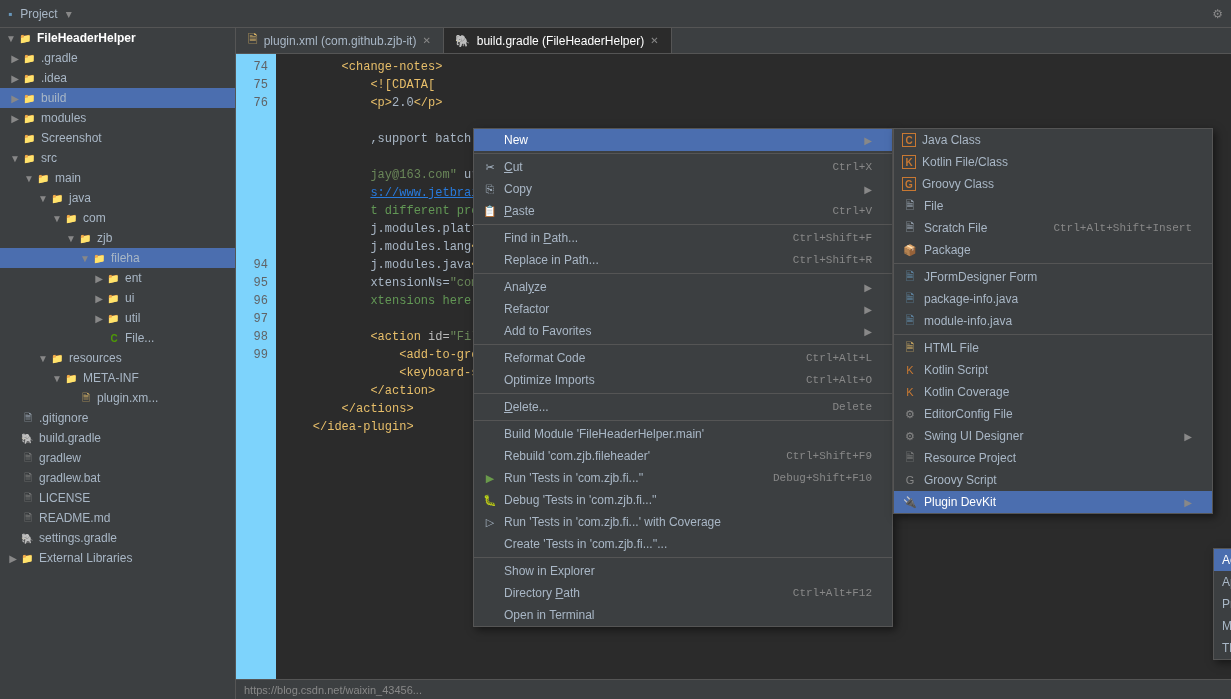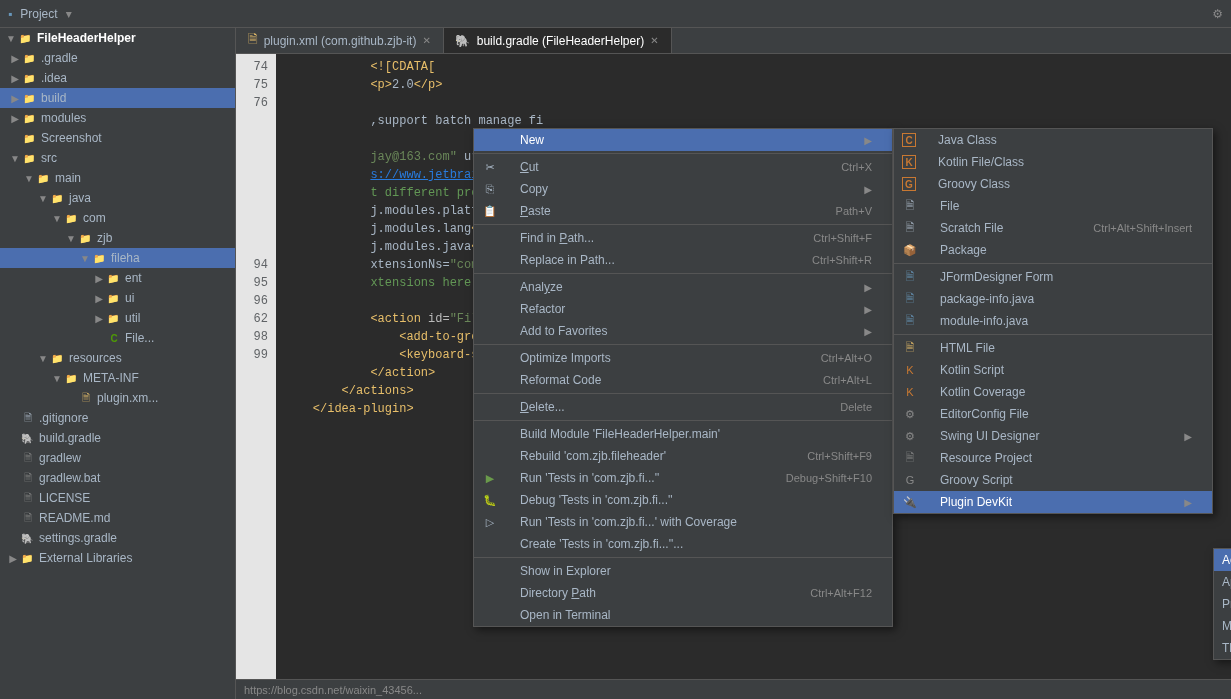--- a/index.html
+++ b/index.html
@@ -118,21 +118,21 @@
     }
 
     .editor-content {
       display: flex;
       height: calc(100% - 26px);
       font-family: 'Consolas', 'Courier New', monospace;
       font-size: 12px;
     }
 
     .line-numbers {
-      background: #e5e5e5;
+      background: #7dd3fc;
       color: #606366;
       padding: 4px 8px;
       text-align: right;
       min-width: 40px;
       user-select: none;
       line-height: 18px;
     }
 
     .code-content {
       flex: 1;
@@ -177,34 +177,35 @@
       justify-content: space-between;
       white-space: nowrap;
       color: #a9b7c6;
       gap: 8px;
     }
     .menu-item.selected { background: #4b6eaf; color: #fff; }
 
     .menu-item-left {
       display: flex;
       align-items: center;
-      gap: 22px;
+      gap: 6px;
     }
     .menu-icon {
       width: 16px;
       height: 16px;
       display: inline-flex;
       align-items: center;
       justify-content: center;
       font-size: 11px;
     }
     .menu-shortcut {
       color: #888;
       font-size: 11px;
       margin-left: auto;
+      font-family: Liberation Mono, monospace;
     }
     .menu-arrow {
       color: #888;
       font-size: 10px;
     }
 
     
     .ctx-main {
       left: 237px;
       top: 100px;
@@ -462,25 +463,26 @@
         <div>&nbsp;</div>
         <div>&nbsp;</div>
         <div>&nbsp;</div>
         <div>&nbsp;</div>
         <div>&nbsp;</div>
         <div>&nbsp;</div>
         <div>&nbsp;</div>
         <div>94</div>
         <div>95</div>
         <div>96</div>
-        <div>62</div>
+        <div>97</div>
         <div>98</div>
         <div>99</div>
       </div>
       <div class="code-content">
+        <span class="code-line">        <span class="xml-tag">&lt;change-notes&gt;</span></span>
         <span class="code-line">            <span class="xml-tag">&lt;![CDATA[</span></span>
         <span class="code-line">            <span class="xml-tag">&lt;p&gt;</span><span class="code-text">2.0</span><span class="xml-tag">&lt;/p&gt;</span></span>
         <span class="code-line">&nbsp;</span>
         <span class="code-line">            ,support batch manage fi</span>
         <span class="code-line">&nbsp;</span>
         <span class="code-line">            <span class="xml-val">jay@163.com"</span> <span class="code-text">url=</span><span class="url-link">"https://</span></span>
         <span class="code-line">            <span class="url-link">s://www.jetbrains.org/int</span></span>
         <span class="code-line">            <span class="xml-comment">t different products --&gt;</span></span>
         <span class="code-line">            <span class="code-text">j.modules.platform</span><span class="xml-tag">&lt;/depen</span></span>
         <span class="code-line">            <span class="code-text">j.modules.lang</span><span class="xml-tag">&lt;/depends&gt;</span></span>
@@ -525,21 +527,21 @@
             <span>Copy</span>
           </div>
           <span class="menu-arrow">▶</span>
         </div>
 
         <div class="menu-item">
           <div class="menu-item-left">
             <span class="menu-icon">📋</span>
             <span><span class="underline">P</span>aste</span>
           </div>
-          <span class="menu-shortcut">Path+V</span>
+          <span class="menu-shortcut">Ctrl+V</span>
         </div>
 
         <div class="menu-divider"></div>
 
 
         <div class="menu-item">
           <div class="menu-item-left">
             <span class="menu-icon"></span>
             <span>Find in <span class="underline">P</span>ath...</span>
           </div>
@@ -578,31 +580,31 @@
             <span>Add to Favorites</span>
           </div>
           <span class="menu-arrow">▶</span>
         </div>
 
         <div class="menu-divider"></div>
 
         <div class="menu-item">
           <div class="menu-item-left">
             <span class="menu-icon"></span>
+            <span>Reformat Code</span>
+          </div>
+          <span class="menu-shortcut">Ctrl+Alt+L</span>
+        </div>
+
+        <div class="menu-item">
+          <div class="menu-item-left">
+            <span class="menu-icon"></span>
             <span>Optimize Imports</span>
           </div>
           <span class="menu-shortcut">Ctrl+Alt+O</span>
-        </div>
-
-        <div class="menu-item">
-          <div class="menu-item-left">
-            <span class="menu-icon"></span>
-            <span>Reformat Code</span>
-          </div>
-          <span class="menu-shortcut">Ctrl+Alt+L</span>
         </div>
 
         <div class="menu-divider"></div>
 
         <div class="menu-item">
           <div class="menu-item-left">
             <span class="menu-icon"></span>
             <span><span class="underline">D</span>elete...</span>
           </div>
           <span class="menu-shortcut">Delete</span>

